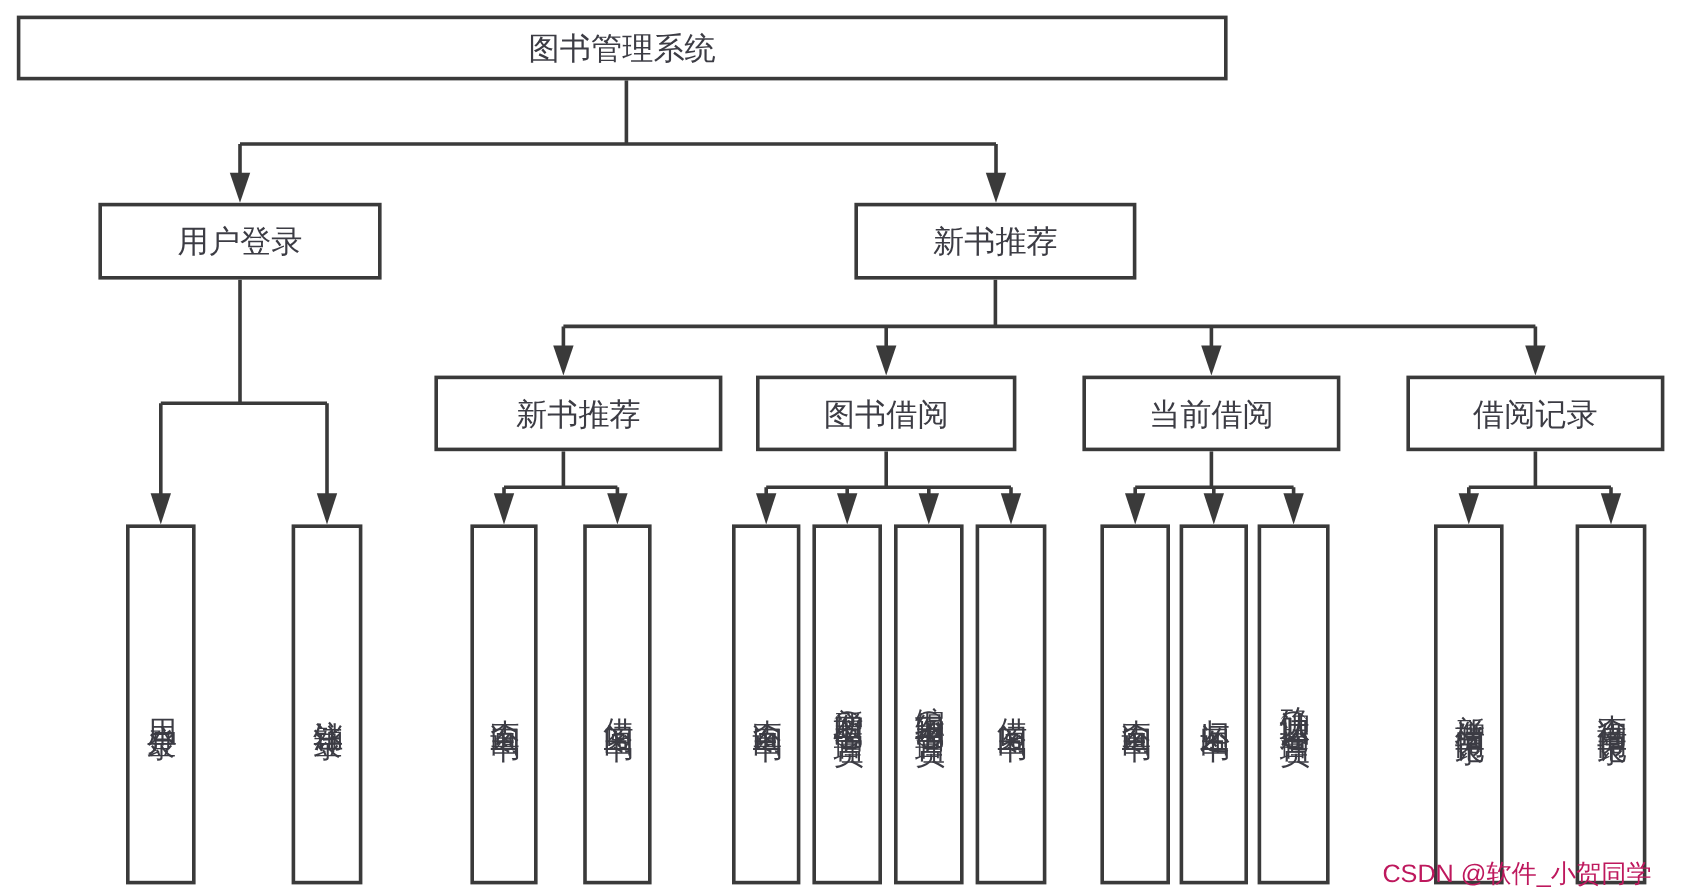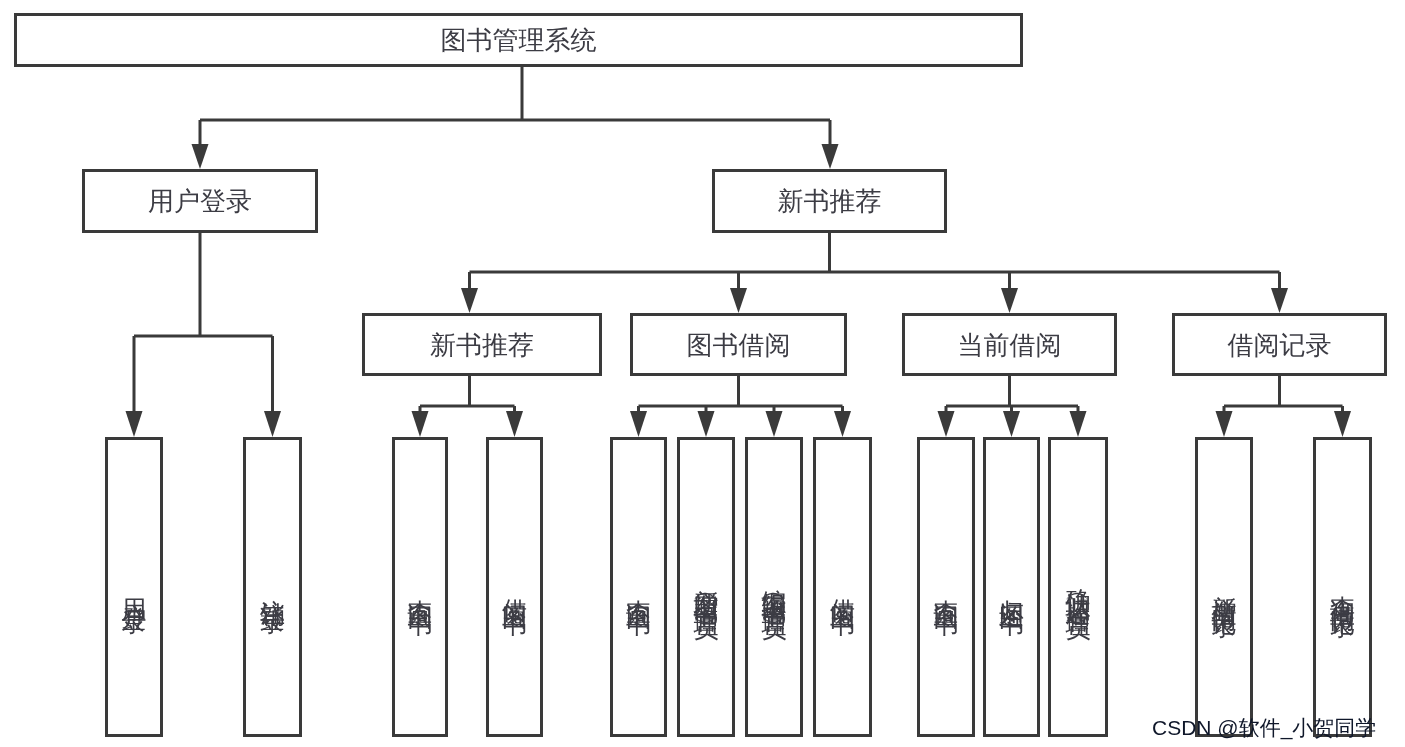--- a/index.html
+++ b/index.html
@@ -41,21 +41,21 @@
     letter-spacing: 4px;
     font-size: 25px;
     text-align: center;
   }
   .watermark {
     position: absolute;
     left: 1152px;
     top: 714px;
     z-index: 3;
     font-size: 21px;
-    color: #0f172a;
+    color: #be185d;
     white-space: nowrap;
   }
 </style>
 </head>
 <body>
 
 <div class="canvas">
 
   <svg class="connectors" width="1405" height="747" viewBox="0 0 1405 747">
     <g stroke="#3a3a3a" stroke-width="3" fill="none">

